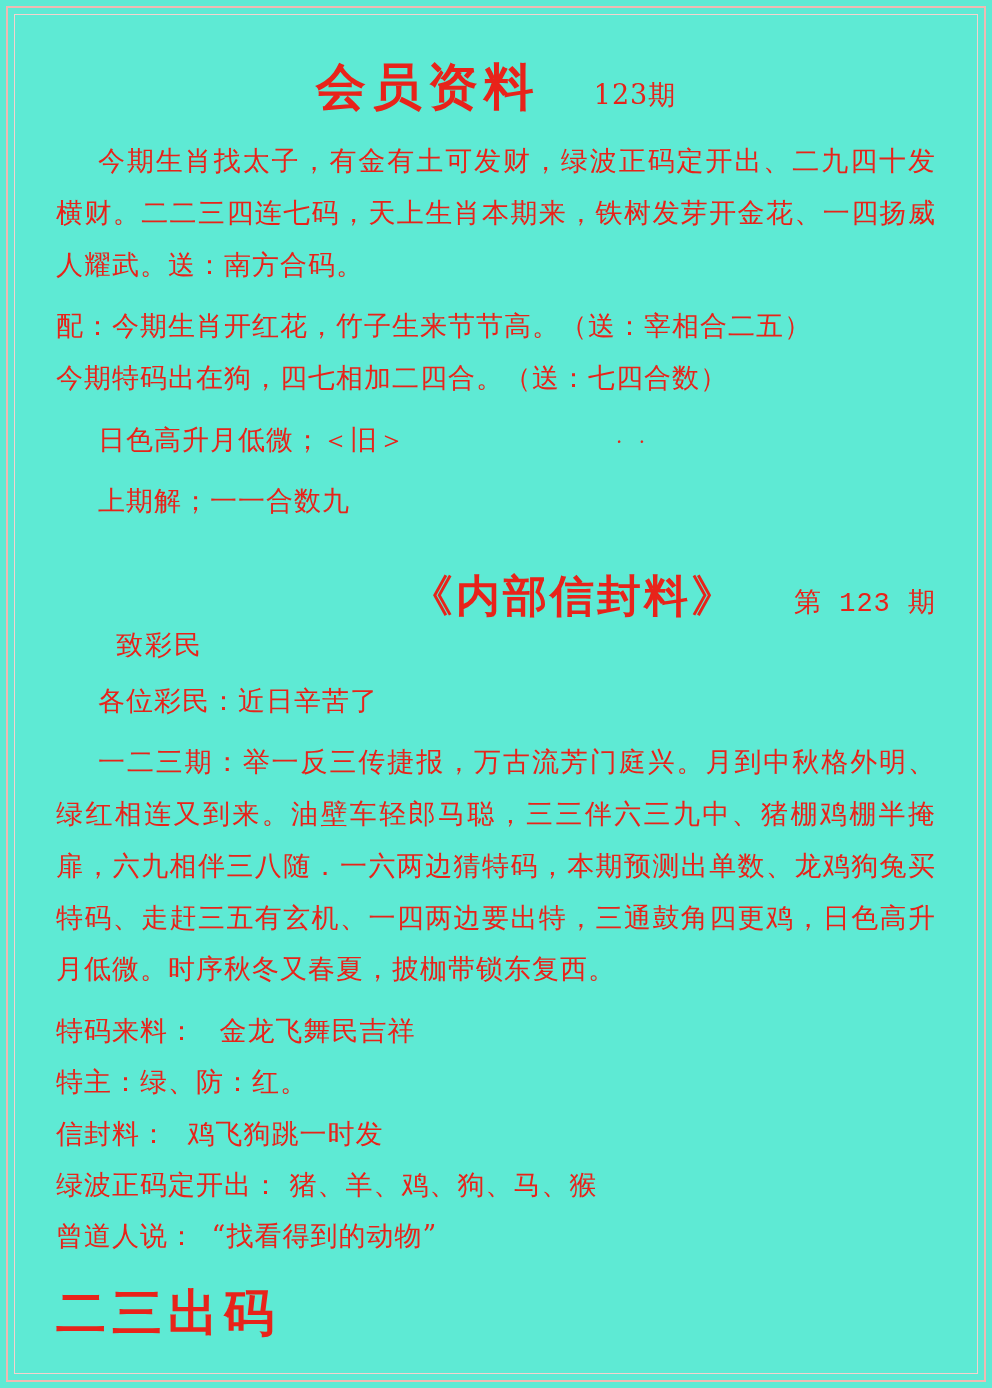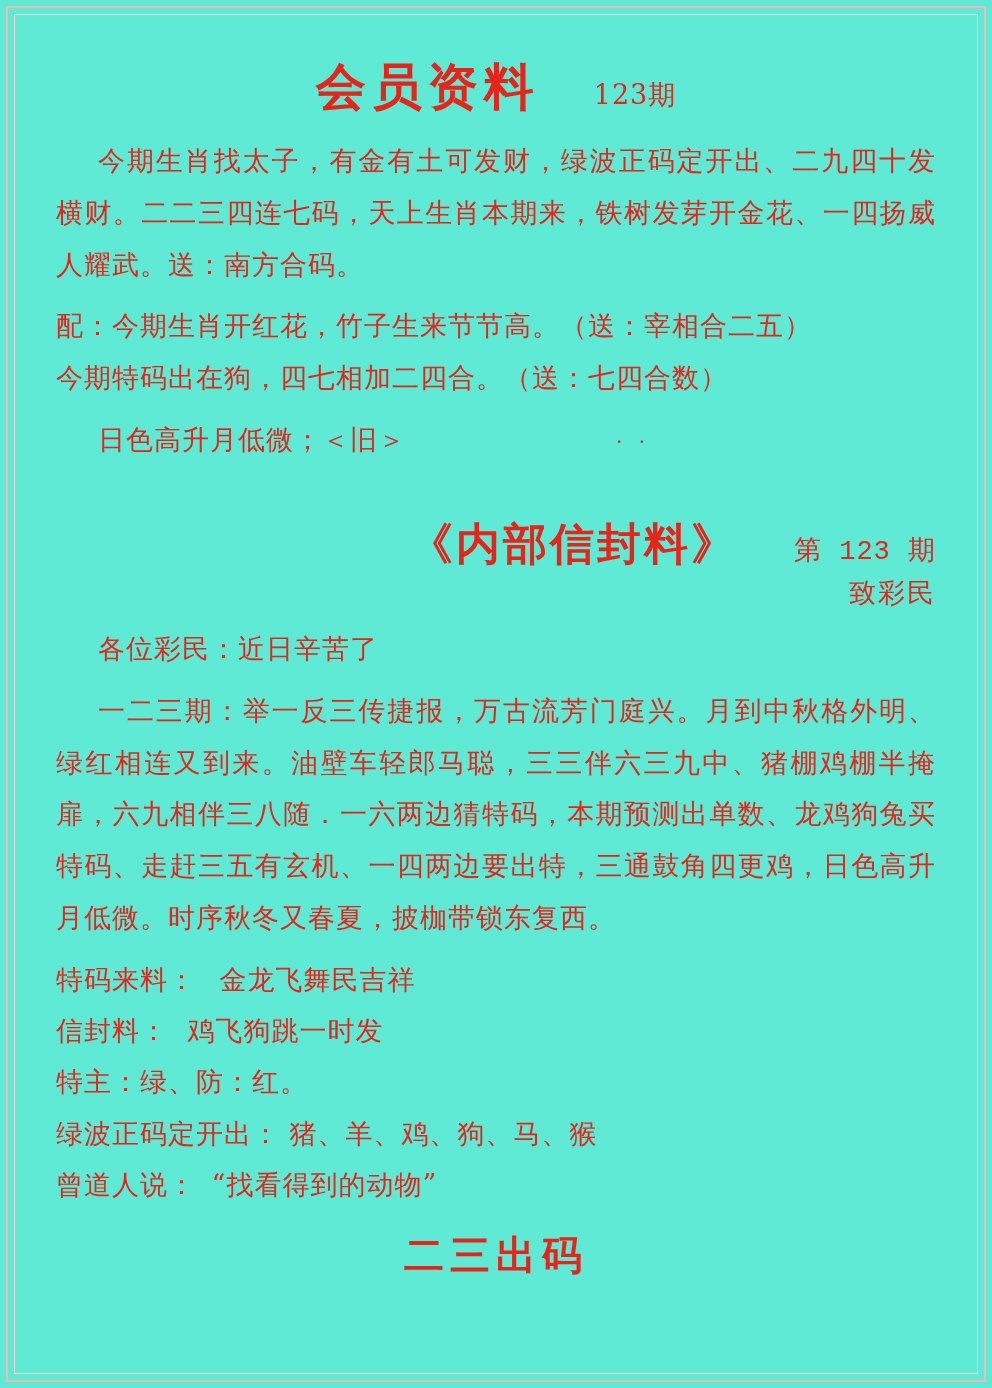--- a/index.html
+++ b/index.html
@@ -114,30 +114,30 @@
     color: #e8231a;
     font-family: "DejaVu Serif", "Liberation Serif", serif;
   }
   .issue-badge-2 {
     font-size: 27px;
     color: #e8231a;
     letter-spacing: 1px;
     font-family: Liberation Mono, monospace;
   }
   .to-readers {
-    text-align: right;
+    text-align: left;
     font-size: 27px;
     color: #e8231a;
     letter-spacing: 2px;
     margin-left: 60px;
     margin-bottom: 12px;
   }
   .footer-title {
-    text-align: center;
-    font-size: 40px;
+    text-align: left;
+    font-size: 50px;
     font-weight: bold;
     letter-spacing: 6px;
     color: #e8231a;
     margin-top: 18px;
   }
 </style>
 </head>
 <body>
 
 <div class="page">
@@ -156,45 +156,46 @@
     <div class="para">配：今期生肖开红花，竹子生来节节高。（送：宰相合二五）</div>
     <div class="para">今期特码出在狗，四七相加二四合。（送：七四合数）</div>
 
     <div class="spacer-s"></div>
     <div class="single-double-row">
       <span class="line">日色高升月低微；</span>
       <span class="line">＜旧＞</span>
       <span class="sd-dots">· ·</span>
     </div>
     <div class="spacer-s"></div>
+    <div class="line line-indent">上期解；一一合数九</div>
 
     <div class="spacer-l"></div>
 
     <div class="title-row-2">
       <div class="main-title-2">《内部信封料》</div>
       <div class="issue-badge-2">第 123 期</div>
     </div>
     <div class="to-readers">致彩民</div>
 
     <div class="line line-indent">各位彩民：近日辛苦了</div>
     <div class="spacer-s"></div>
     <div class="para indent">一二三期：举一反三传捷报，万古流芳门庭兴。月到中秋格外明、绿红相连又到来。油壁车轻郎马聪，三三伴六三九中、猪棚鸡棚半掩扉，六九相伴三八随．一六两边猜特码，本期预测出单数、龙鸡狗兔买特码、走赶三五有玄机、一四两边要出特，三通鼓角四更鸡，日色高升月低微。时序秋冬又春夏，披枷带锁东复西。</div>
 
     <div class="spacer-s"></div>
     <div class="line">
       <span>特码来料：</span>
       <span style="padding-left:14px">金龙飞舞民吉祥</span>
     </div>
     <div class="line">
+      <span>特主：绿、防：红。</span>
+      <span></span>
+    </div>
+    <div class="line">
       <span>信封料：</span>
       <span style="padding-left:10px">鸡飞狗跳一时发</span>
-    </div>
-    <div class="line">
-      <span>特主：绿、防：红。</span>
-      <span></span>
     </div>
     <div class="line">
       <span>绿波正码定开出：</span>
       <span>猪、羊、鸡、狗、马、猴</span>
     </div>
     <div class="line">
       <span>曾道人说：</span>
       <span style="padding-left:6px">“找看得到的动物”</span>
     </div>
 

